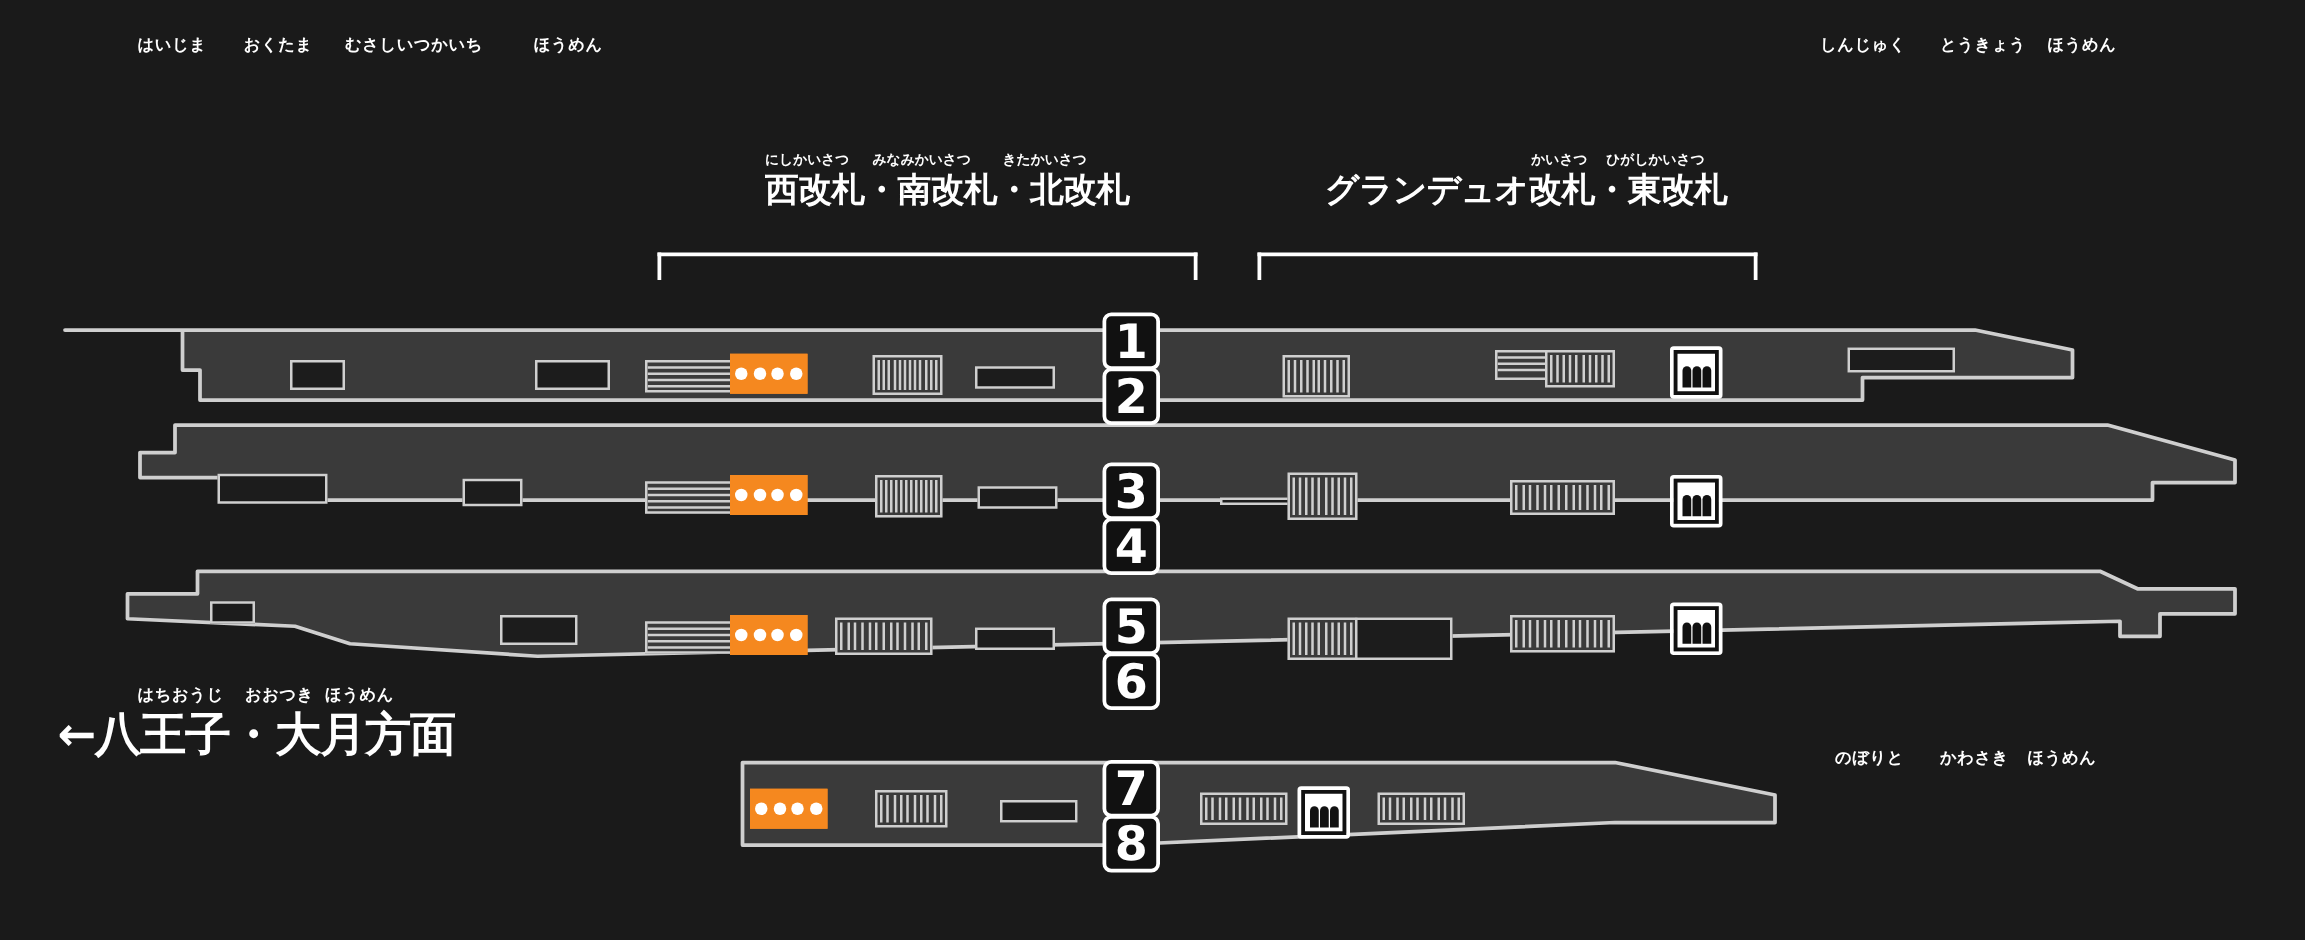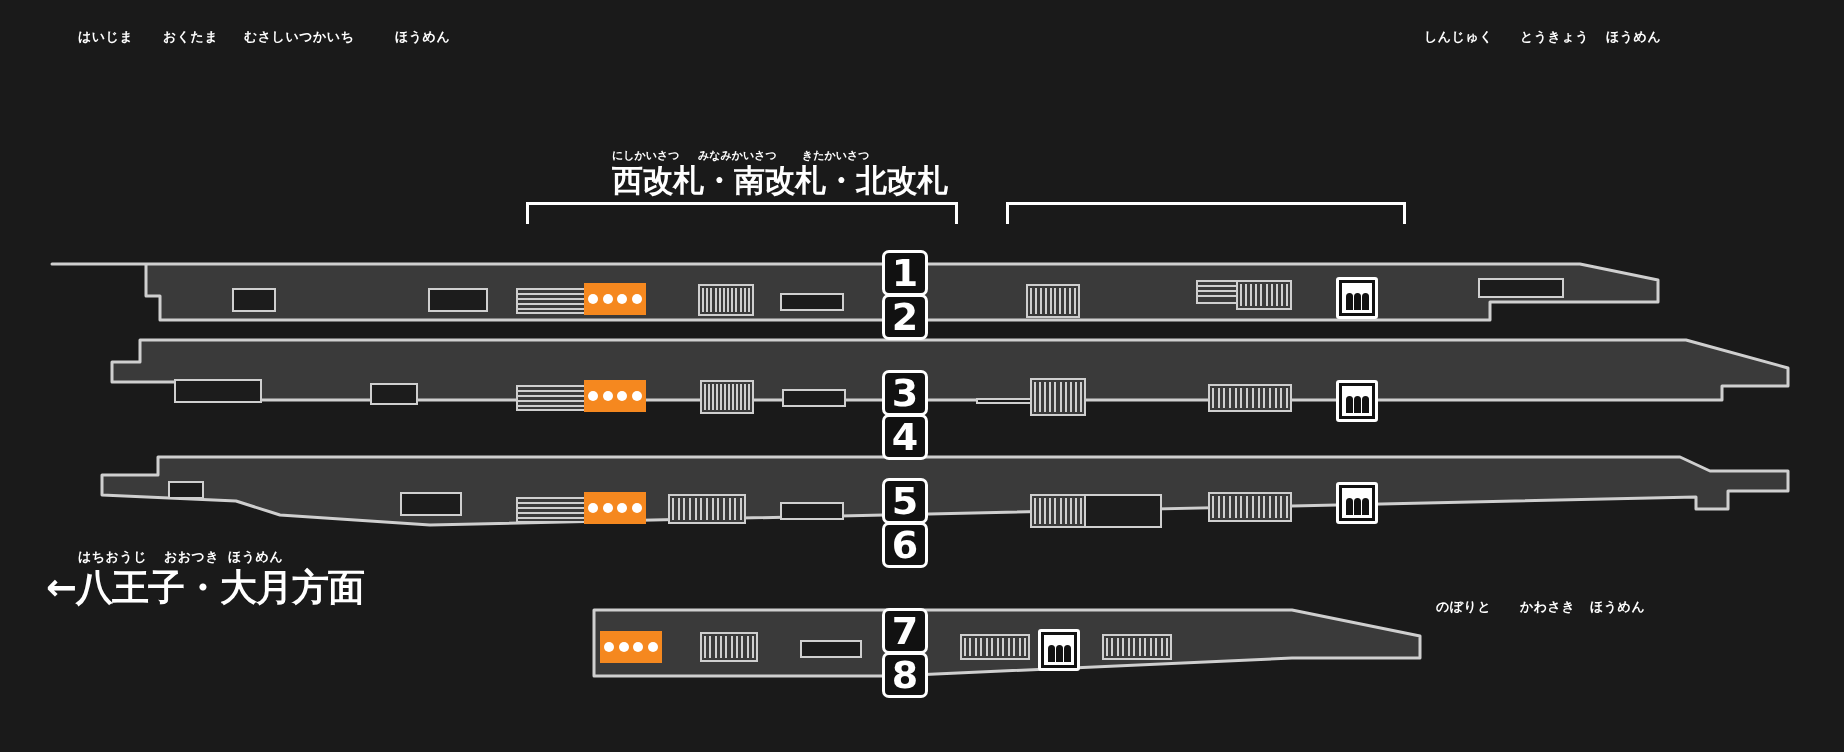--- a/index.html
+++ b/index.html
@@ -5,29 +5,29 @@
   html,body{margin:0;padding:0;background:#1a1a1a;}
   body{width:1844px;height:752px;position:relative;overflow:hidden;
        font-family:"DejaVu Sans","Liberation Sans",sans-serif;color:#fff;}
 
   .stage{position:absolute;left:0;top:0;width:1844px;height:752px;}
 
   
   .dir{position:absolute;white-space:nowrap;}
   .dir .ruby-row{position:relative;height:18px;}
   .dir .ruby{position:absolute;font-size:13px;font-weight:700;letter-spacing:.5px;
-             line-height:18px;color:#fff;}
+             line-height:18px;color:#fff;margin-left:32px;}
   .dir .main{font-size:37px;font-weight:700;line-height:44px;letter-spacing:-1px;
              color:#fff;}
 
   
-  .gate{position:absolute;white-space:nowrap;margin-top:28px;}
+  .gate{position:absolute;white-space:nowrap;}
   .gate .ruby-row{position:relative;height:16px;}
   .gate .ruby{position:absolute;font-size:11px;font-weight:700;line-height:16px;color:#fff;}
-  .gate .main{font-size:31px;font-weight:700;line-height:33px;letter-spacing:-.5px;text-align:center;}
+  .gate .main{font-size:27px;font-weight:700;line-height:33px;letter-spacing:-.5px;text-align:center;}
   .bracket{position:absolute;border-left:3px solid #fff;border-right:3px solid #fff;
            border-top:3px solid #fff;height:22px;box-sizing:border-box;}
 
   
   .plat{position:absolute;}
   .plat svg{display:block;}
 
   
   .feat{position:absolute;box-sizing:border-box;}
   .feat-room{background:#1c1c1c;border:2px solid #cfcfcf;}
@@ -95,20 +95,27 @@
   <div class="gate" style="left:612px;top:120px;width:290px;">
     <div class="ruby-row">
       <span class="ruby" style="left:0px;">にしかいさつ</span>
       <span class="ruby" style="left:86px;text-align:right;">みなみかいさつ</span>
       <span class="ruby" style="left:190px;">きたかいさつ</span>
     </div>
     <div class="main" style="text-align:left;">西改札・南改札・北改札</div>
   </div>
   <div class="bracket" style="left:526px;top:202px;width:432px;"></div>
 
+  <div class="gate" style="left:1060px;top:120px;width:300px;">
+    <div class="ruby-row">
+      <span class="ruby" style="left:165px;">かいさつ</span>
+      <span class="ruby" style="left:225px;">ひがしかいさつ</span>
+    </div>
+    <div class="main" style="text-align:left;">グランデュオ改札・東改札</div>
+  </div>
   <div class="bracket" style="left:1006px;top:202px;width:400px;"></div>
 
   <div class="plat" style="left:50px;top:262px;">
     <svg width="1610" height="70" viewBox="0 0 1610 70">
       <path d="M2,2 L1530,2 L1608,18 L1608,40 L1440,40 L1440,58 L110,58 L110,34 L96,34 L96,2 Z" fill="#3a3a3a" stroke="#cfcfcf" stroke-width="3" stroke-linejoin="round"></path>
     </svg>
   </div>
   <div class="feat feat-room" style="left:232px;top:288px;width:44px;height:24px;"></div>
   <div class="feat feat-room" style="left:428px;top:288px;width:60px;height:24px;"></div>
   <div class="feat feat-esc" style="left:516px;top:288px;width:72px;height:26px;">

